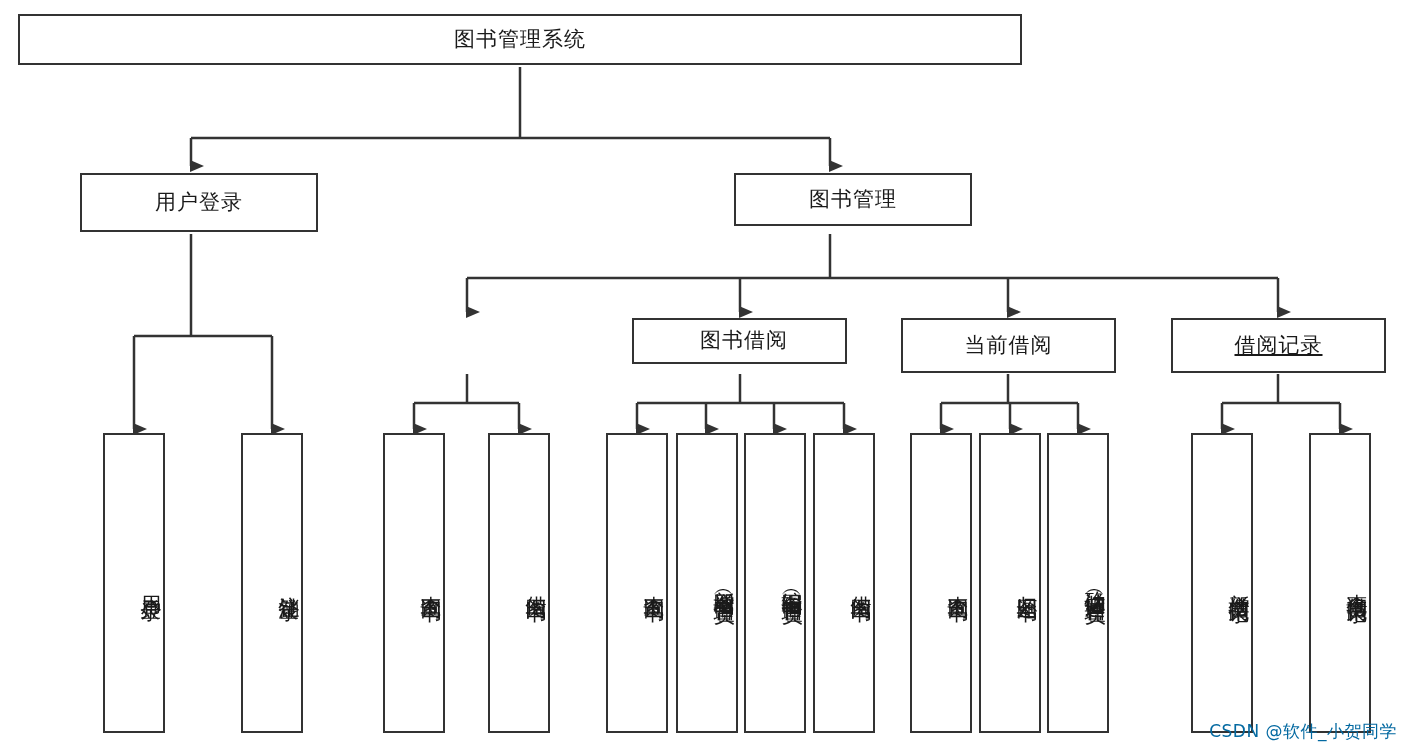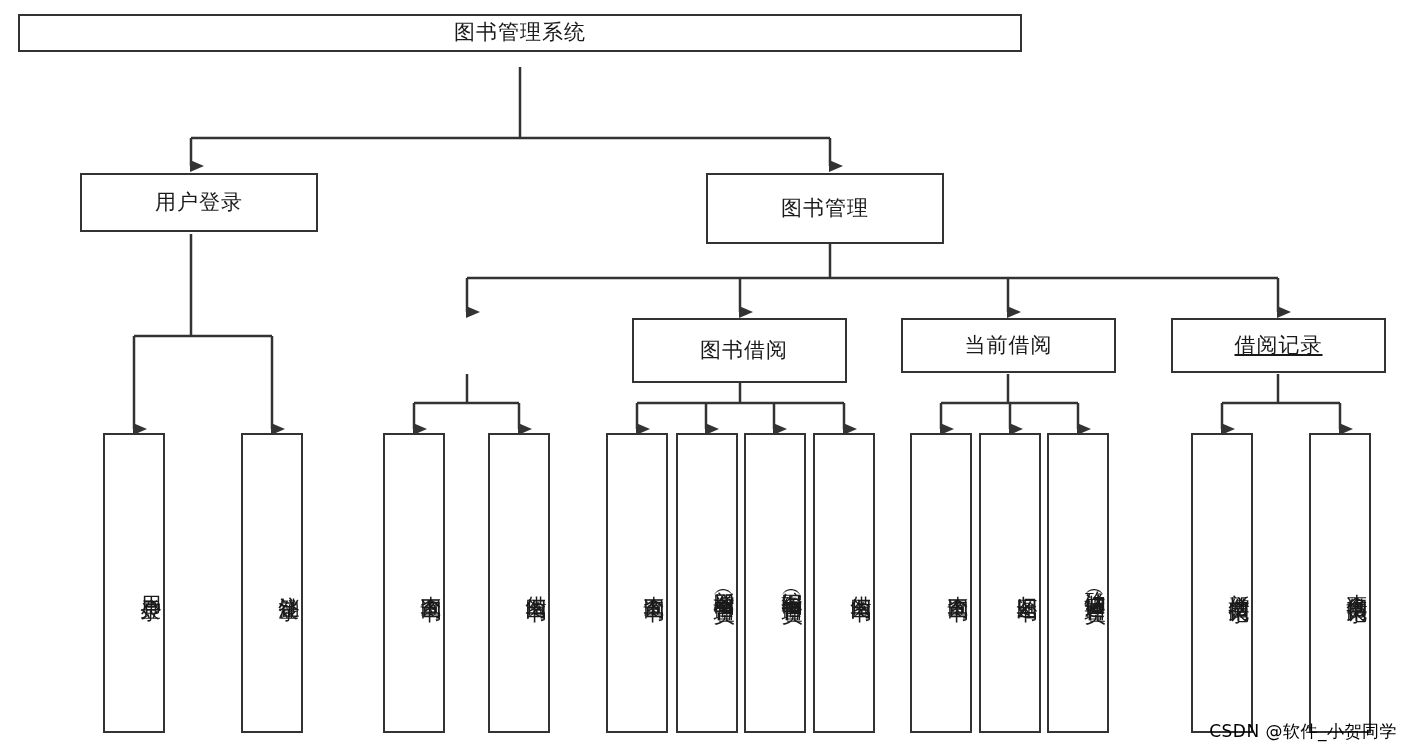--- a/index.html
+++ b/index.html
@@ -65,21 +65,21 @@
     fill: none;
   }
   .arrowhead {
     fill: #333333;
   }
   #watermark {
     position: absolute;
     right: 8px;
     bottom: 4px;
     font-size: 17px;
-    color: #000000;
+    color: #0369a1;
     letter-spacing: 0.5px;
     white-space: nowrap;
   }
 </style>
 </head>
 <body>
 
 <div id="canvas">
 
   <svg id="wires" viewBox="0 0 1405 747">
@@ -125,32 +125,32 @@
     <path class="wire" d="M 941 403 L 941 429" marker-end="url(#arrow)"></path>
     <path class="wire" d="M 1010 403 L 1010 429" marker-end="url(#arrow)"></path>
     <path class="wire" d="M 1078 403 L 1078 429" marker-end="url(#arrow)"></path>
 
     <path class="wire" d="M 1278 374 L 1278 403"></path>
     <path class="wire" d="M 1222 403 L 1340 403"></path>
     <path class="wire" d="M 1222 403 L 1222 429" marker-end="url(#arrow)"></path>
     <path class="wire" d="M 1340 403 L 1340 429" marker-end="url(#arrow)"></path>
   </svg>
 
-  <div class="node horiz" style="left:18px; top:14px; width:1004px; height:38px;justify-content:center;">
+  <div class="node horiz" style="left:18px; top:14px; width:1004px; height:51px;justify-content:center;">
     <span>图书管理系统</span>
   </div>
 
   <div class="node horiz" style="left:80px; top:173px; width:238px; height:59px;">
     <span>用户登录</span>
   </div>
-  <div class="node horiz" style="left:706px; top:173px; width:238px; height:71px;text-align:right;">
+  <div class="node horiz" style="left:734px; top:173px; width:238px; height:53px;text-align:right;">
     <span>图书管理</span>
   </div>
 
-  <div class="node horiz" style="left:632px; top:318px; width:215px; height:65px;padding-left:9px;">
+  <div class="node horiz" style="left:632px; top:318px; width:215px; height:46px;padding-left:9px;">
     <span>图书借阅</span>
   </div>
   <div class="node horiz" style="left:901px; top:318px; width:215px; height:55px;">
     <span>当前借阅</span>
   </div>
   <div class="node horiz" style="left:1171px; top:318px; width:215px; height:55px;text-decoration:underline;">
     <span>借阅记录</span>
   </div>
 
   <div class="node vert" style="left:103px; top:433px; width:62px; height:300px;">

